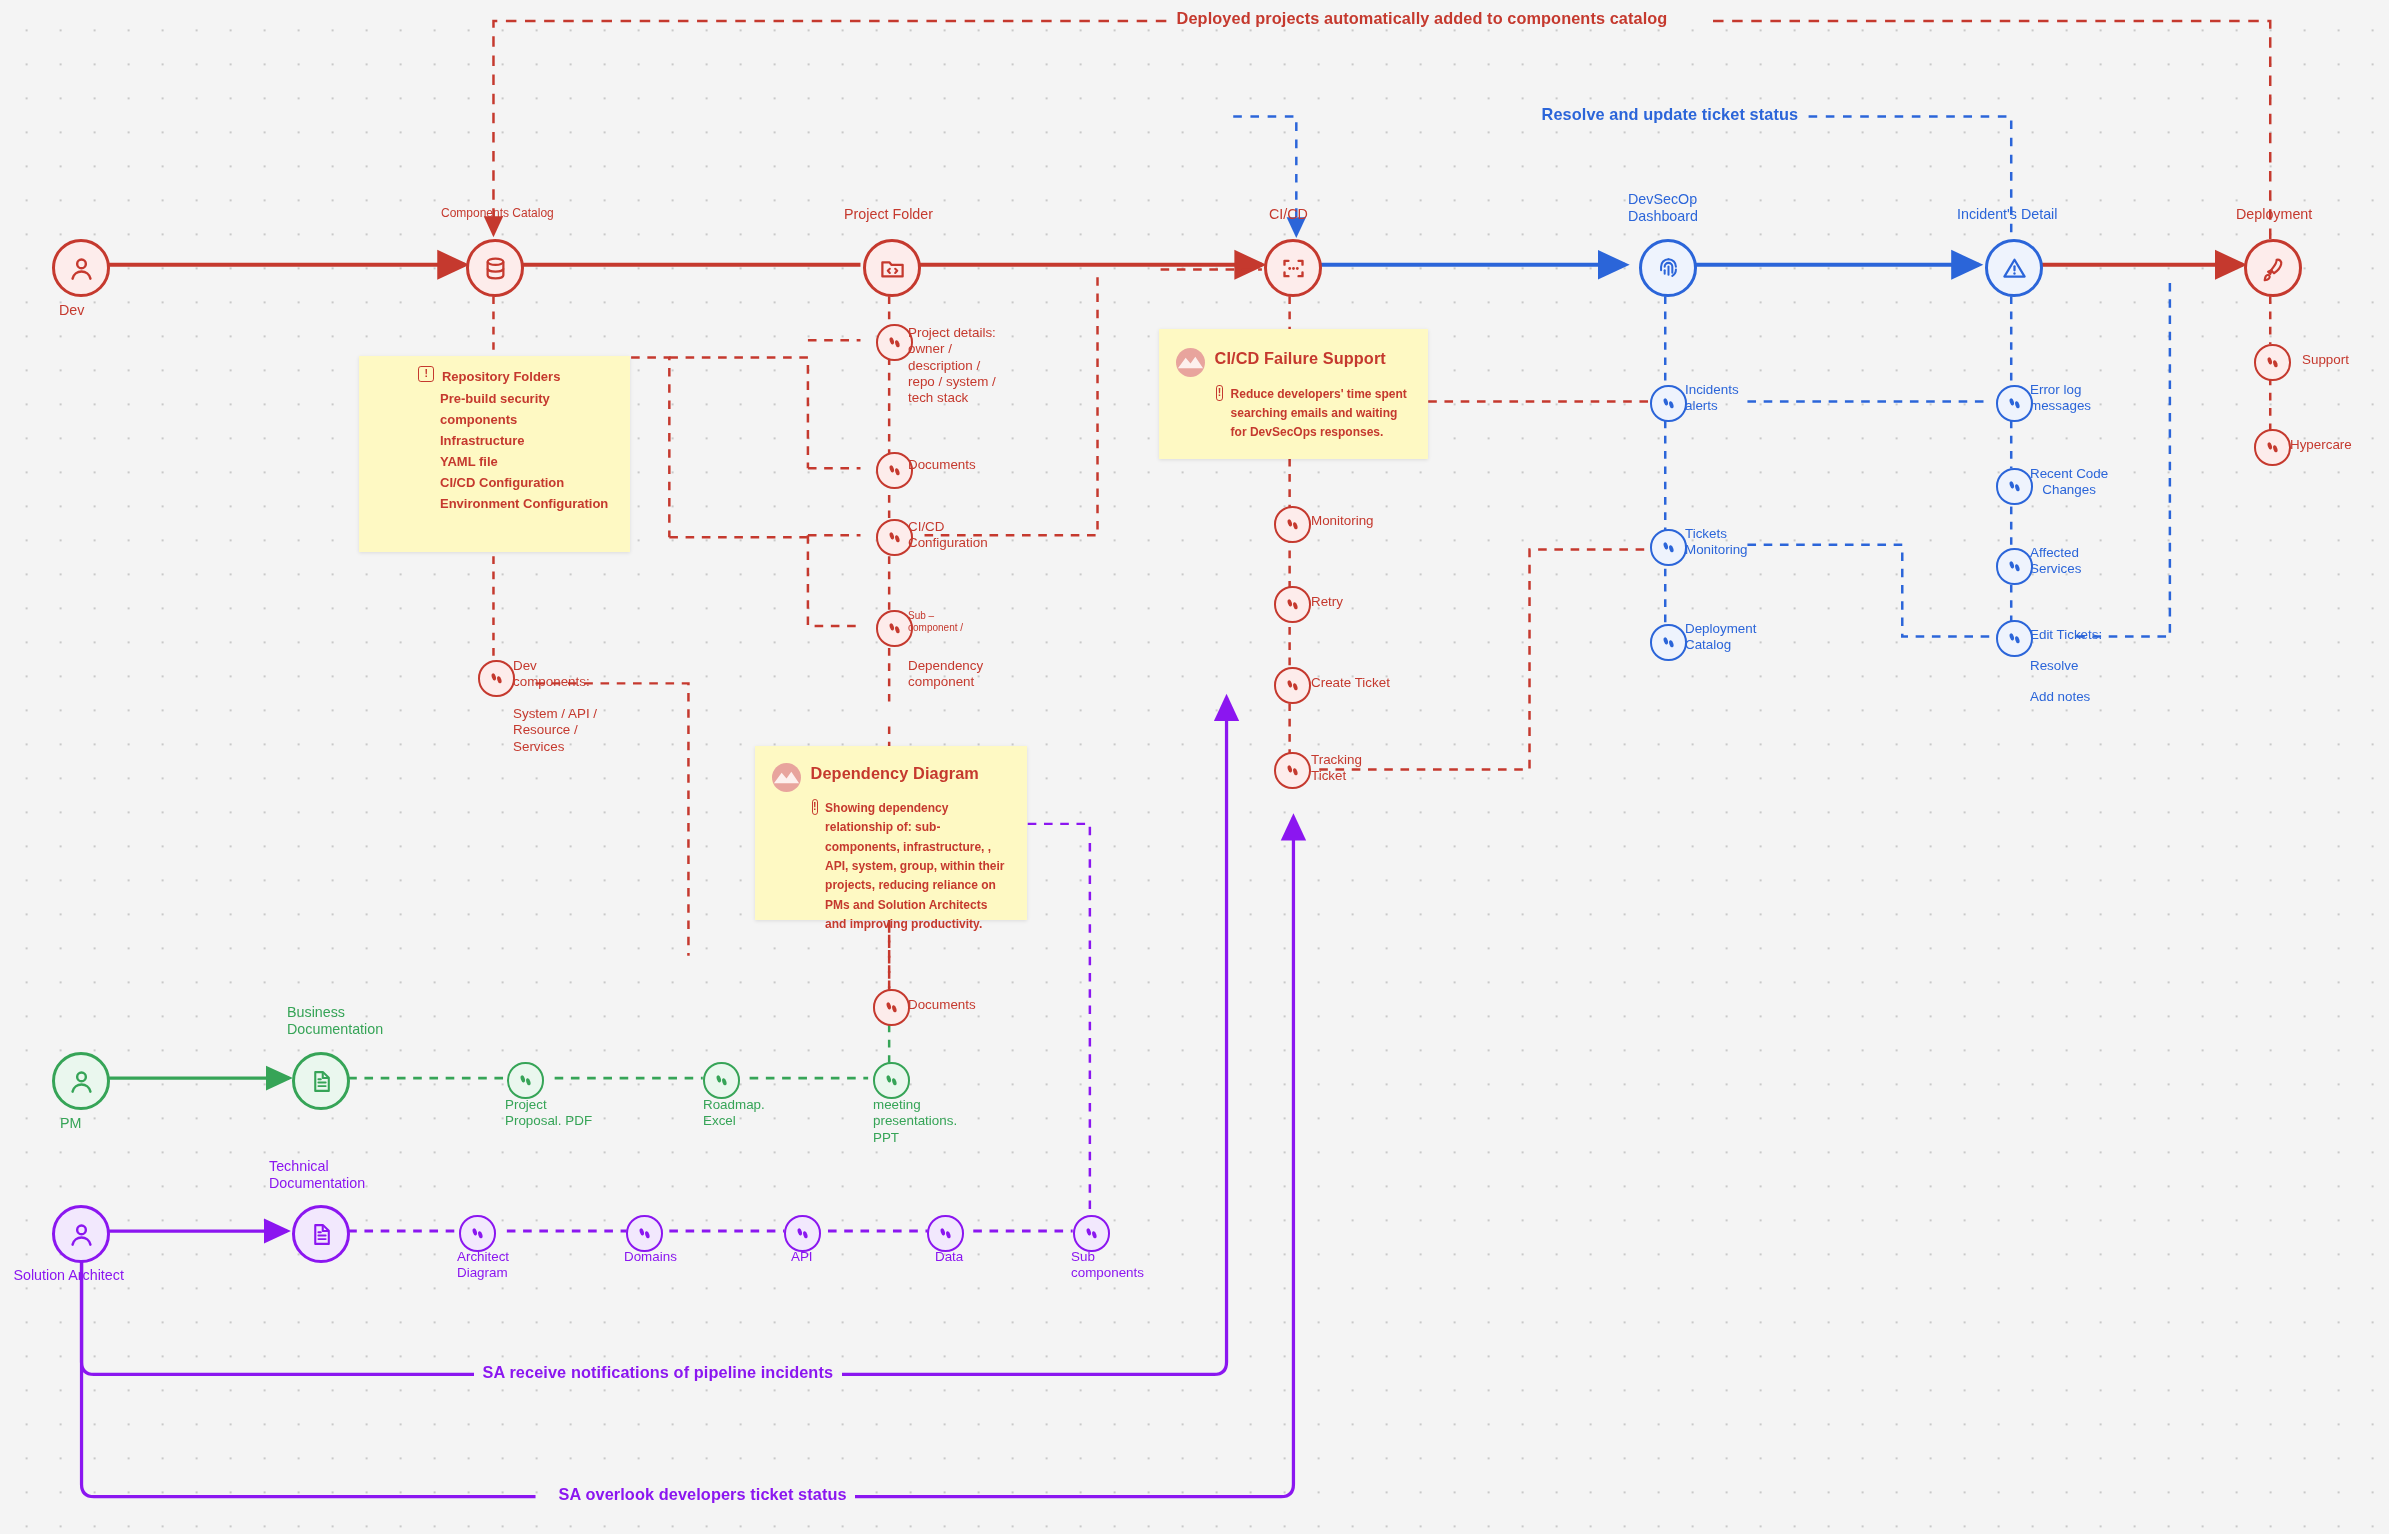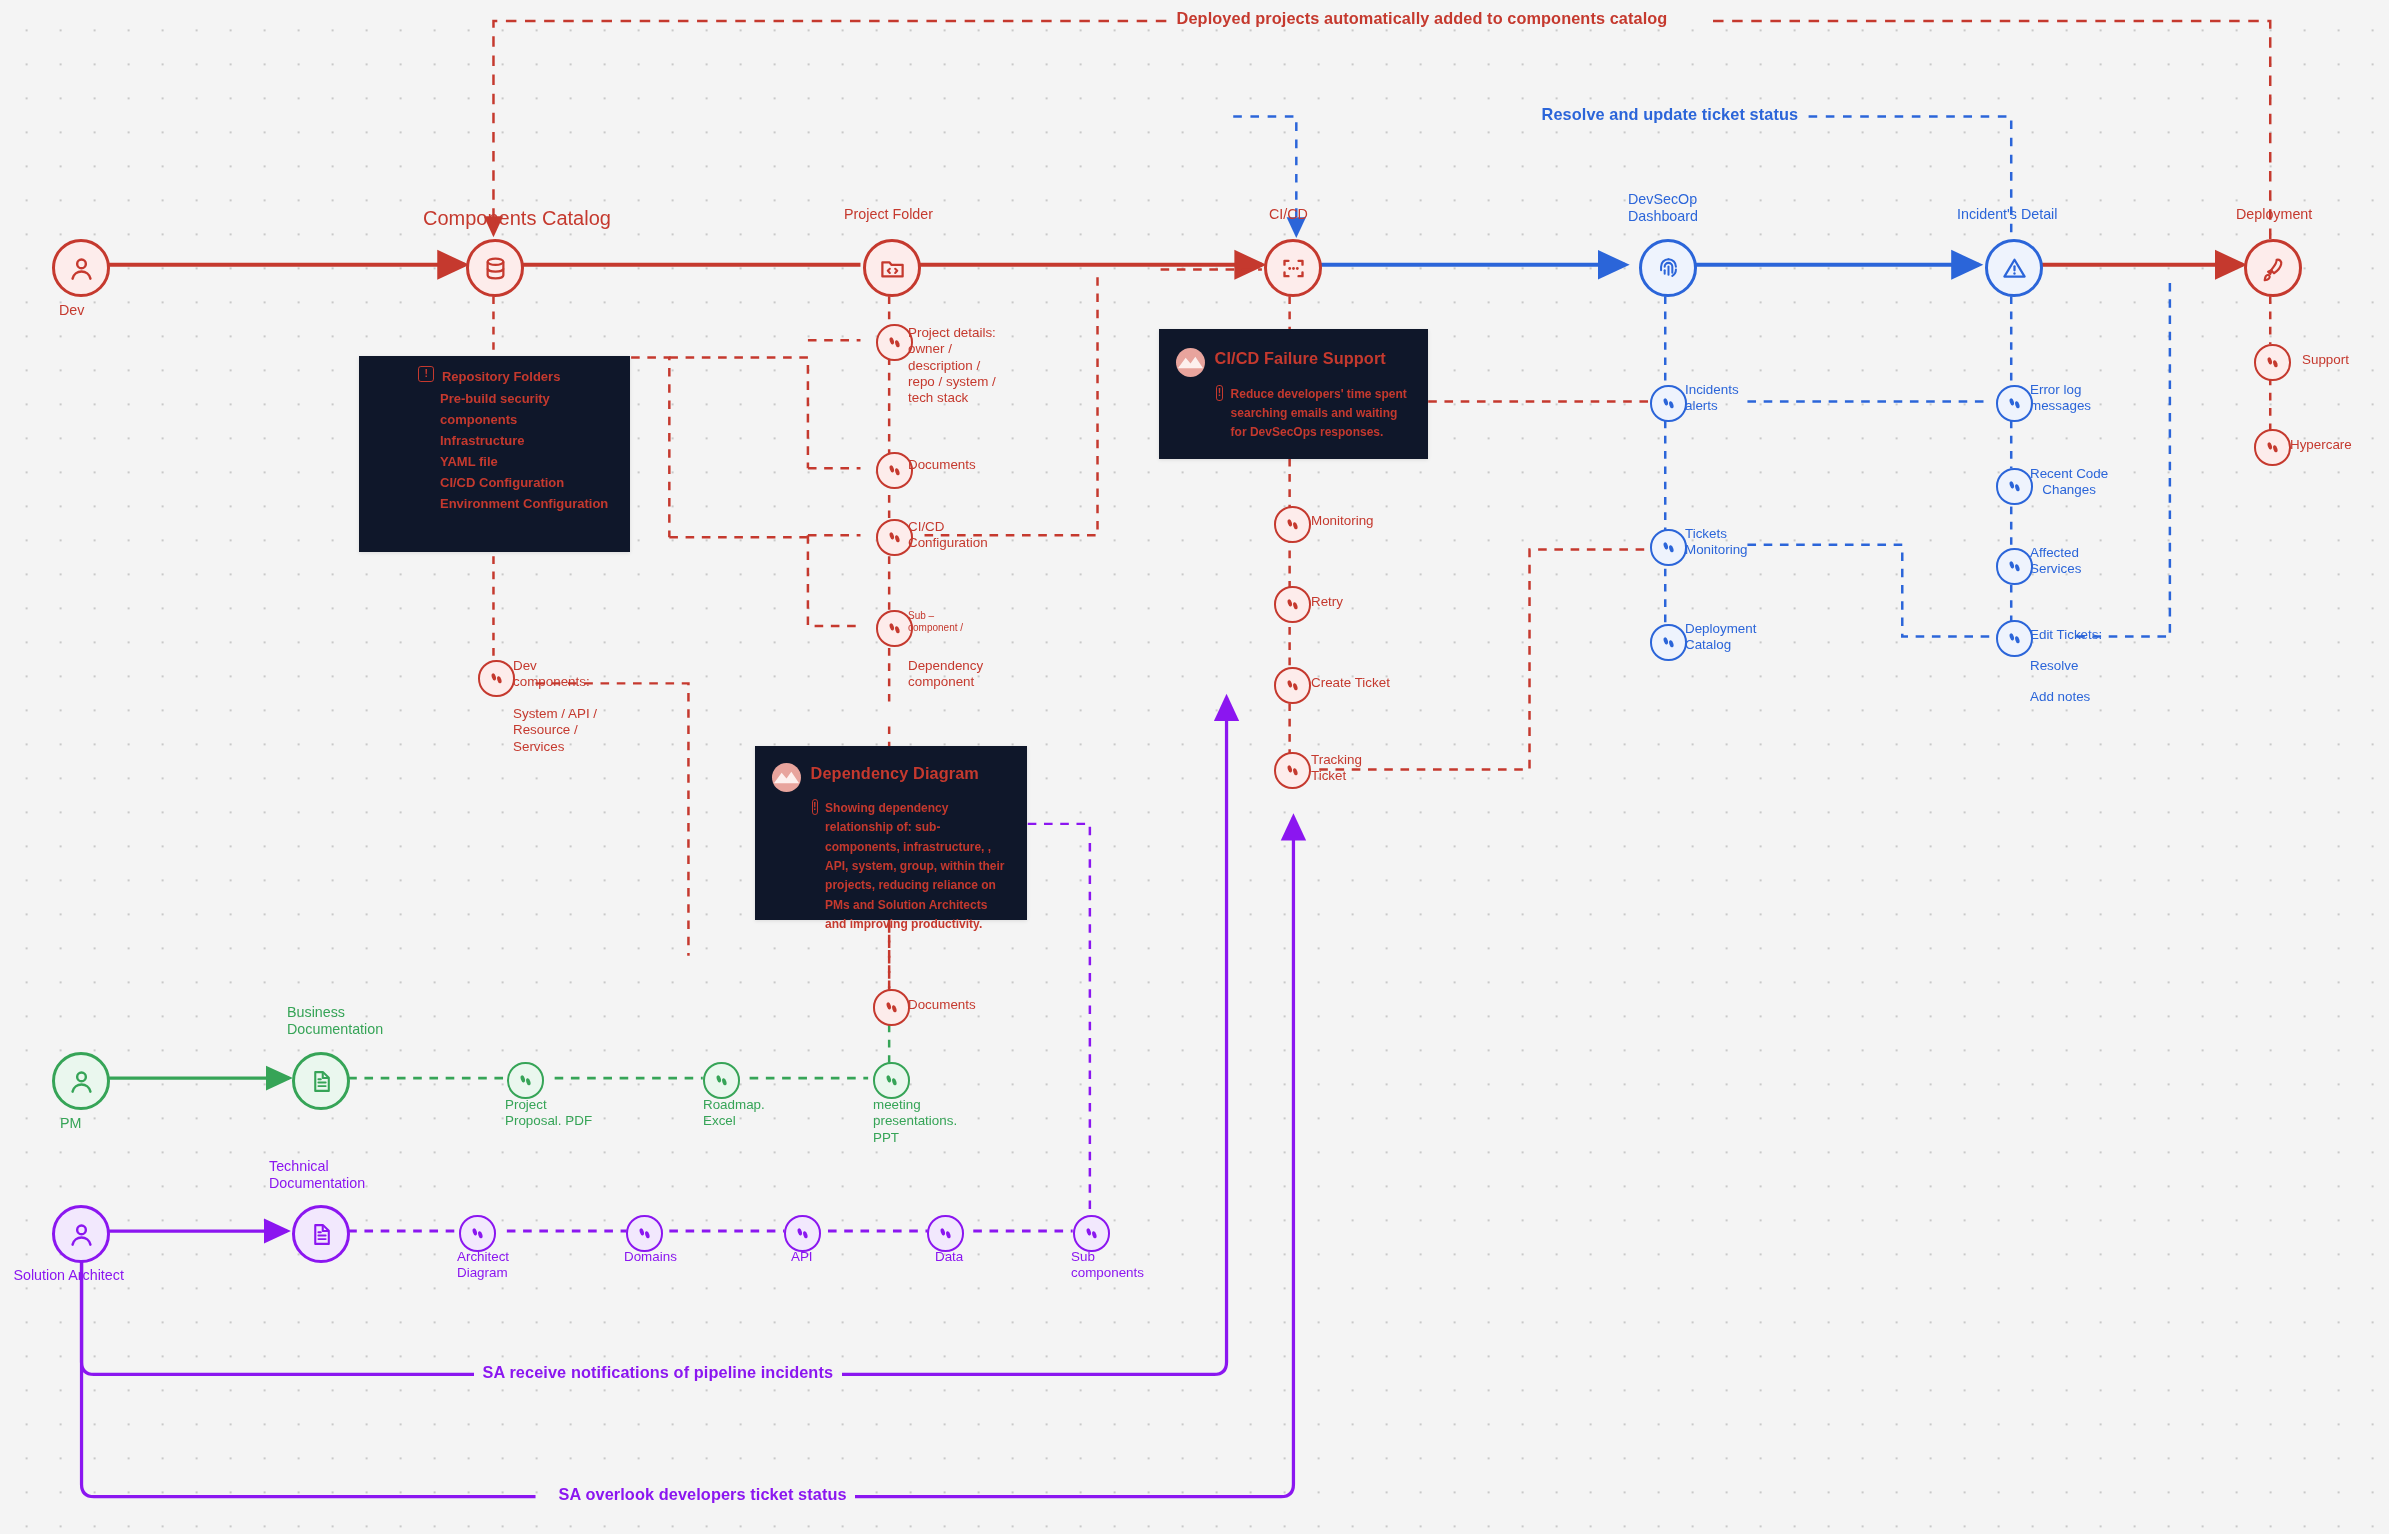--- a/index.html
+++ b/index.html
@@ -6,21 +6,21 @@
   body{font-family:"Liberation Sans",sans-serif;}
   #canvas{position:relative;width:2390px;height:1534px;background:#f4f4f4;overflow:hidden;}
   #dots{position:absolute;inset:0;
     background-image:radial-gradient(#c9c9c9 1.2px, transparent 1.3px);
     background-size:34px 34px;background-position:9.6px 13.4px;}
   svg#wires{position:absolute;left:0;top:0;width:2390px;height:1534px;}
   .lbl{position:absolute;white-space:pre-line;line-height:1.22;}
   .node{position:absolute;border-radius:50%;display:flex;align-items:center;justify-content:center;}
   .big{width:52px;height:52px;border-width:3.8px;border-style:solid;}
   .step{width:32.5px;height:32.5px;border-width:2.4px;border-style:solid;}
-  .card{position:absolute;background:#0f172a;box-shadow:0 1px 3.8px rgba(0,0,0,.10);}
+  .card{position:absolute;background:#fef9c3;box-shadow:0 1px 3.8px rgba(0,0,0,.10);}
   .card-title{font-size:19px;font-weight:600;letter-spacing:0.1px;line-height:1.25;}
   .card-body{font-size:13px;line-height:1.62;font-weight:600;}
   .bang{display:inline-block;width:14.3px;height:14.3px;border:1.5px solid currentColor;border-radius:2.9px;
         font-size:10.5px;line-height:12.4px;text-align:center;font-weight:700;}
   .mountain{width:29px;height:29px;border-radius:50%;flex:0 0 29px;}
   .cardhead{display:flex;gap:9.6px;align-items:flex-start;}
   .bodyrow{display:flex;gap:7.6px;align-items:flex-start;}
   .ribbon{position:absolute;font-weight:700;letter-spacing:0.1px;background:#f4f4f4;padding:0 8.6px;}
 </style>
 </head>
@@ -143,21 +143,21 @@
   </div>
   <div class="lbl" style="left:59px;top:302px;font-size:14.3px;color:#C5392E;">Dev</div>
 
   <div class="node big" style="left:466px;top:239px;border-color:#C5392E;background:#fdeceb;">
     <svg width="27" height="27" viewBox="0 0 24 24">
       <ellipse cx="12" cy="6" rx="7" ry="2.8" fill="none" stroke="#C5392E" stroke-width="2"></ellipse>
       <path d="M5 6v12c0 1.6 3.1 2.8 7 2.8s7-1.2 7-2.8V6" fill="none" stroke="#C5392E" stroke-width="2"></path>
       <path d="M5 12c0 1.6 3.1 2.8 7 2.8s7-1.2 7-2.8" fill="none" stroke="#C5392E" stroke-width="2"></path>
     </svg>
   </div>
-  <div class="lbl" style="left:423px;top:206px;font-size:20px;color:#C5392E;">Components Catalog</div>
+  <div class="lbl" style="left:441px;top:206px;font-size:12px;color:#C5392E;">Components Catalog</div>
 
   <div class="node big" style="left:863px;top:239px;border-color:#C5392E;background:#fdeceb;">
     <svg width="27" height="27" viewBox="0 0 24 24">
       <path d="M3 6.5h6.2l1.8 2.2H21v10.3H3z" fill="none" stroke="#C5392E" stroke-width="2" stroke-linejoin="round"></path>
       <path d="M9.6 12.3 7.8 14.1l1.8 1.8M14.4 12.3l1.8 1.8-1.8 1.8" fill="none" stroke="#C5392E" stroke-width="1.9" stroke-linecap="round" stroke-linejoin="round"></path>
     </svg>
   </div>
   <div class="lbl" style="left:844px;top:206px;font-size:14.3px;color:#C5392E;">Project Folder</div>
 
   <div class="node big" style="left:1264px;top:239px;border-color:#C5392E;background:#fdeceb;">

